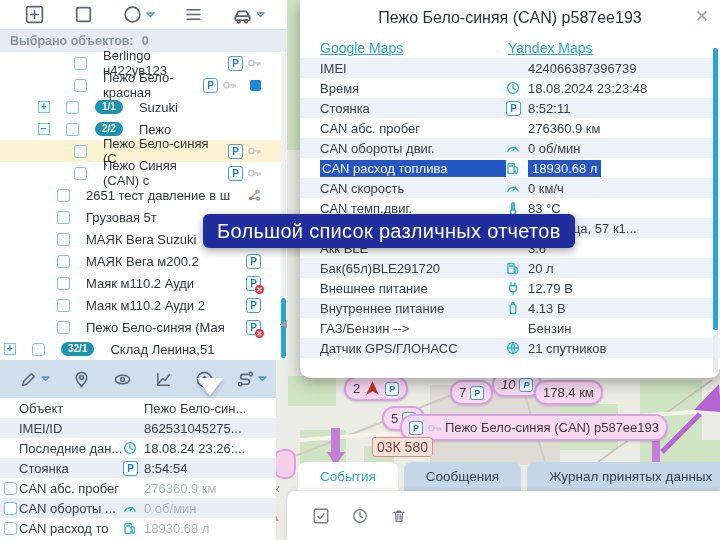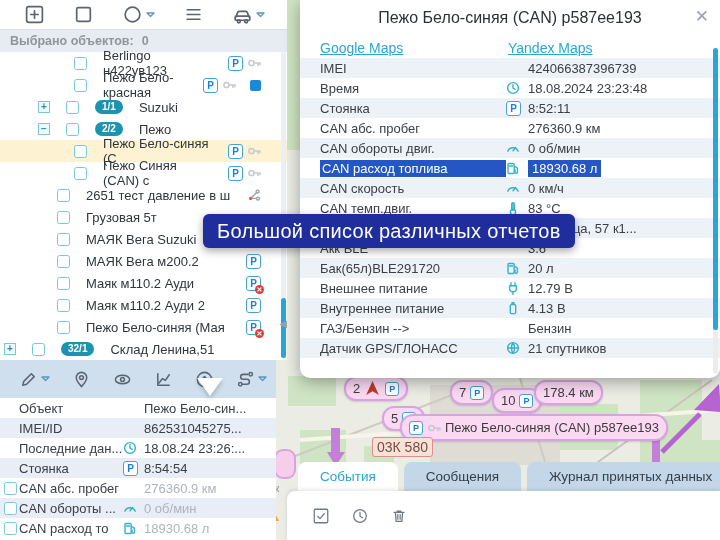--- a/index.html
+++ b/index.html
@@ -139,21 +139,21 @@
           <span>2</span>
           <svg class="ic" width="17" height="17" viewBox="0 0 16 16">
             <polygon points="8,1 14,14 8,10.5 2,14" fill="#c0392b"></polygon>
           </svg>
           <span class="pbadge">P</span>
         </div>
         <div class="bubble" style="left: 450px; top: 380px;">
           <span>7</span>
           <span class="pbadge">P</span>
         </div>
-        <div class="bubble" style="left: 492px; top: 388px;">
+        <div class="bubble" style="left: 492px; top: 372px; font-style: italic;">
           <span>10</span>
           <span class="pbadge">P</span>
         </div>
         <div class="bubble" style="left: 534px; top: 380px;">
           <span>178.4 км</span>
         </div>
         <div class="bubble" style="left: 382px; top: 406px;">
           <span>5</span>
           <span class="pbadge">P</span>
         </div>

